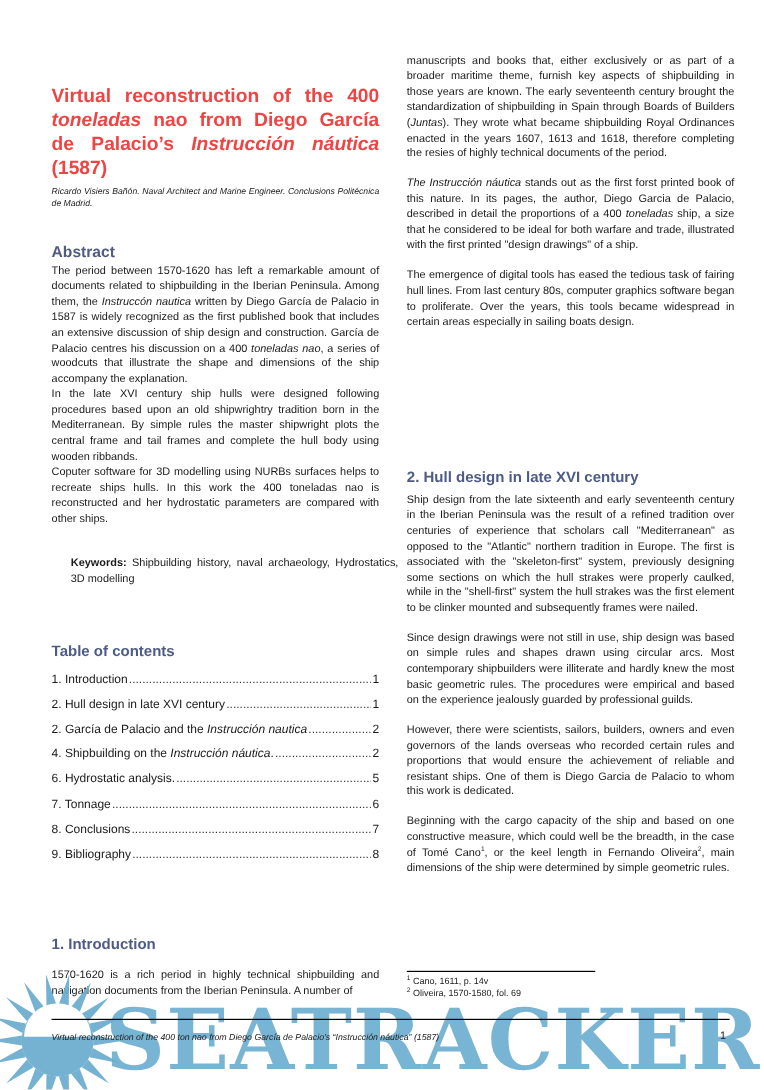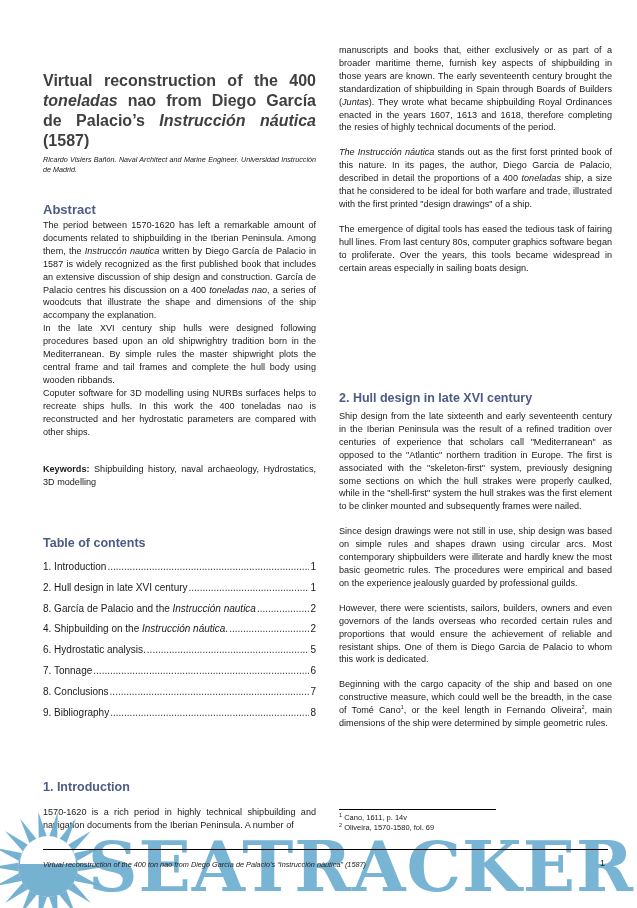--- a/index.html
+++ b/index.html
@@ -2,54 +2,54 @@
 <html><head>
 <meta charset="utf-8">
 <style>
   html, body { margin:0; padding:0; background:#ffffff; }
   body { width:637px; height:908px; position:relative; overflow:hidden;
          font-family:"Liberation Sans", sans-serif; color:#1a1a1a; }
   .col { position:absolute; font-size:9.1px; line-height:12.9px; text-align:justify; }
   .left { left:43px; width:273px; }
   .right { left:339px; width:273px; }
   h1.title { position:absolute; left:43px; top:71px; width:273px; margin:0;
-             font-size:16px; line-height:20px; color:#404040; font-weight:bold;
+             font-size:16px; line-height:20px; color:#ef4444; font-weight:bold;
              text-align:justify; text-align-last:left; }
   .author { position:absolute; left:43px; top:155px; width:273px; font-size:7.2px;
             line-height:10px; font-style:italic; text-align:justify; color:#222; }
   h2 { margin:0; color:#4d5b86; font-weight:bold; }
   .h-abstract { position:absolute; left:43px; top:202px; font-size:13px; }
   .h-toc { position:absolute; left:43px; top:536px; font-size:12.5px; }
   .h-intro { position:absolute; left:43px; top:780px; font-size:12.5px; }
   .h-hull { position:absolute; left:339px; top:391px; font-size:12.5px; }
   p { margin:0; }
   .gap { height:12px; }
   .toc { position:absolute; left:43px; top:561px; width:273px; font-size:10px; }
   .toc-row { display:flex; align-items:baseline; height:20.8px; }
   .toc-row .lbl { white-space:nowrap; }
   .toc-row .dots { flex:1; overflow:hidden; white-space:nowrap; margin:0 1px; color:#333; }
   .toc-row .dots::after { content:"........................................................................................................................"; }
   .toc-row .pg { white-space:nowrap; }
-  .kw { position:absolute; left:43px; top:463px; width:273px; font-size:9.1px; line-height:12.9px; text-align:justify; }
+  .kw { position:absolute; left:59px; top:463px; width:273px; font-size:9.1px; line-height:12.9px; text-align:justify; }
   .fn-rule { position:absolute; left:339px; top:809px; width:157px; border-top:1px solid #000; }
   .footnotes { position:absolute; left:339px; top:813px; font-size:7.5px; line-height:10px; }
   sup { font-size:5.5px; vertical-align:super; line-height:0; }
   .footer-rule { position:absolute; left:43px; top:849px; width:565px; border-top:1px solid #000; }
   .footer { position:absolute; left:43px; top:860px; font-size:7.3px; font-style:italic; color:#222; }
   .page-num { position:absolute; left:600px; top:858px; font-size:9px; color:#222; }
   .wm-sun { position:absolute; left:-12px; top:812px; width:120px; height:110px; pointer-events:none; opacity:.92; }
   .wm-text { position:absolute; left:88px; top:832px; font-family:"DejaVu Serif", serif; font-weight:bold;
              font-size:70px; line-height:70px; letter-spacing:1px; color:#6aaccf; opacity:.9; pointer-events:none;
              white-space:nowrap; transform:scaleX(0.98); transform-origin:left top; }
 </style>
 </head>
 <body>
 
 <h1 class="title"><span>Virtual reconstruction of the 400 </span><i>toneladas</i><span> nao from Diego García de Palacio’s </span><i>Instrucción náutica</i><span> (1587)</span></h1>
-<div class="author">Ricardo Visiers Bañón. Naval Architect and Marine Engineer. Universidad Instrucción de Madrid.</div>
+<div class="author">Ricardo Visiers Bañón. Naval Architect and Marine Engineer. Conclusions Politécnica de Madrid.</div>
 
 <h2 class="h-abstract">Abstract</h2>
 <div class="col left" style="top:219px;">
   <p><span>The period between 1570-1620 has left a remarkable amount of documents related to shipbuilding in the Iberian Peninsula. Among them, the </span><i>Instruccón nautica</i><span> written by Diego García de Palacio in 1587 is widely recognized as the first published book that includes an extensive discussion of ship design and construction. García de Palacio centres his discussion on a 400 </span><i>toneladas nao</i><span>, a series of woodcuts that illustrate the shape and dimensions of the ship accompany the explanation.</span></p>
   <p><span>In the late XVI century ship hulls were designed following procedures based upon an old shipwrightry tradition born in the Mediterranean. By simple rules the master shipwright plots the central frame and tail frames and complete the hull body using wooden ribbands.</span></p>
   <p><span>Coputer software for 3D modelling using NURBs surfaces helps to recreate ships hulls. In this work the 400 toneladas nao is reconstructed and her hydrostatic parameters are compared with other ships.</span></p>
 </div>
 
 <div class="kw">
   <b>Keywords:</b><span> Shipbuilding history, naval archaeology, Hydrostatics, 3D modelling</span>
@@ -61,21 +61,21 @@
       <span class="lbl"><span>1. Introduction </span></span>
       <span class="dots"></span>
       <span class="pg">1</span>
     </div>
     <div class="toc-row">
       <span class="lbl"><span>2. Hull design in late XVI century </span></span>
       <span class="dots"></span>
       <span class="pg">1</span>
     </div>
     <div class="toc-row">
-      <span class="lbl"><span>8. García de Palacio and the </span><i>Instrucción nautica</i></span>
+      <span class="lbl"><span>2. García de Palacio and the </span><i>Instrucción nautica</i></span>
       <span class="dots"></span>
       <span class="pg">2</span>
     </div>
     <div class="toc-row">
       <span class="lbl"><span>4. Shipbuilding on the </span><i>Instrucción náutica</i><span>.</span></span>
       <span class="dots"></span>
       <span class="pg">2</span>
     </div>
     <div class="toc-row">
       <span class="lbl"><span>6. Hydrostatic analysis. </span></span>

